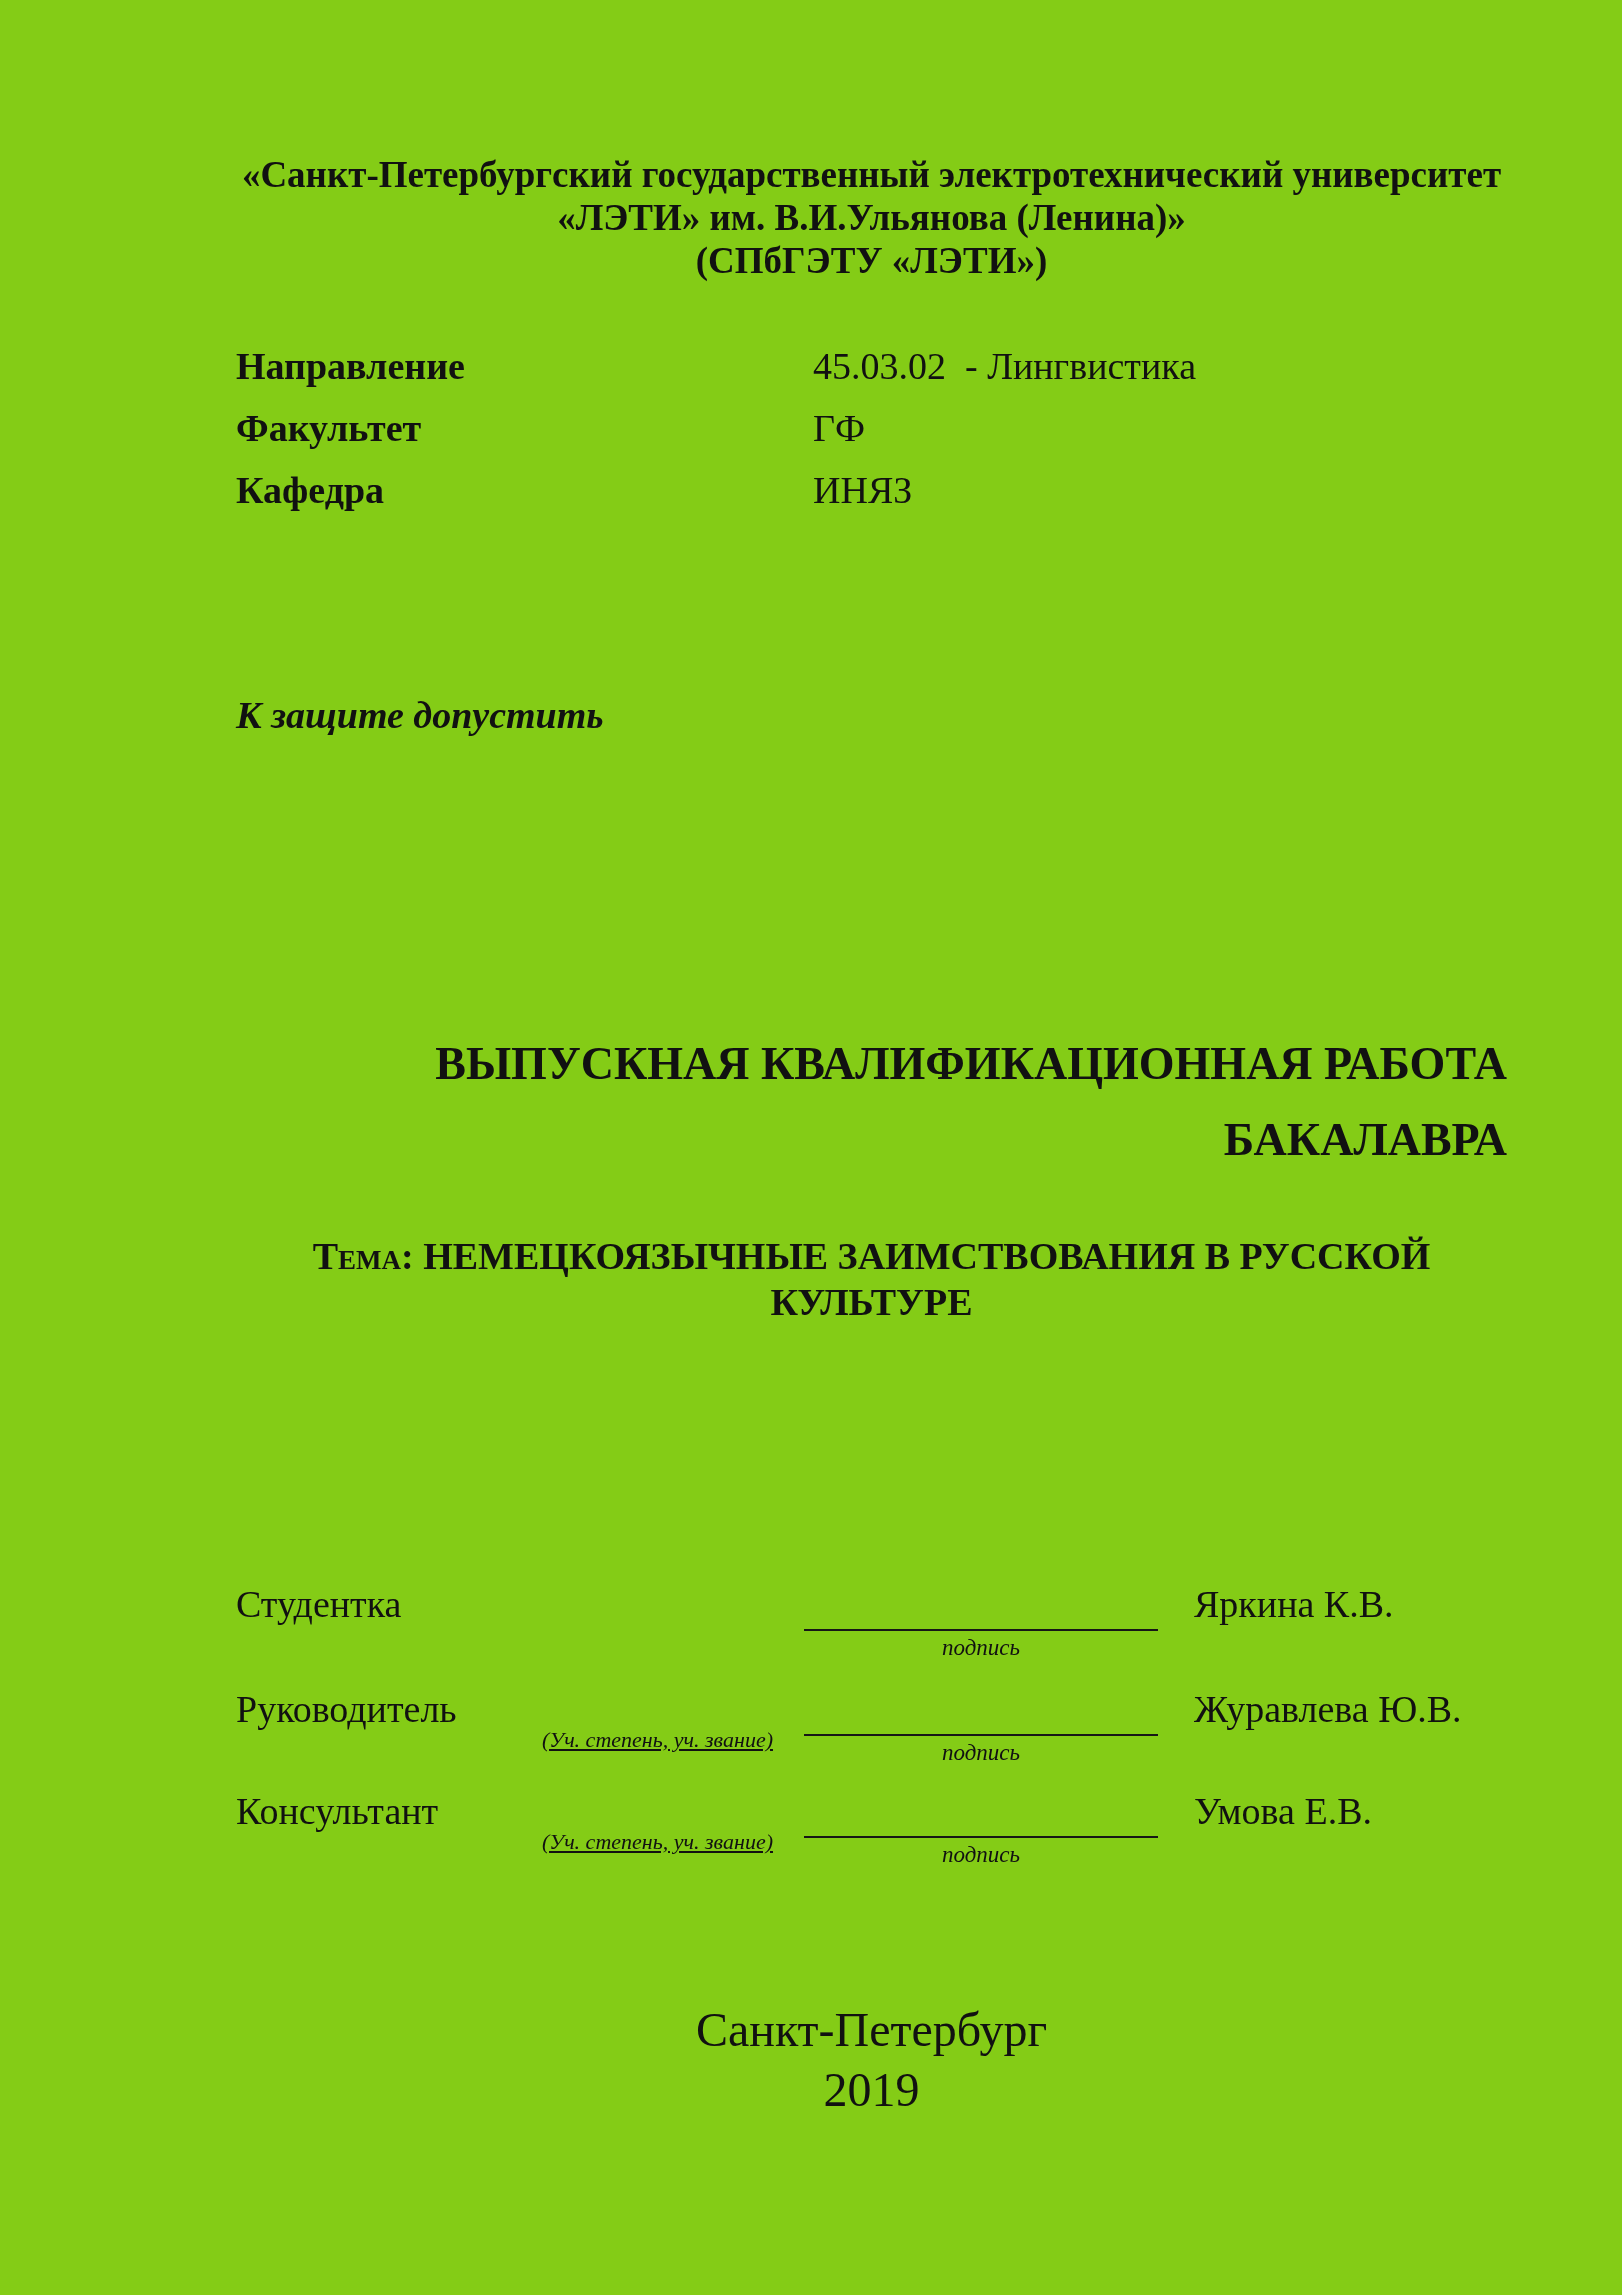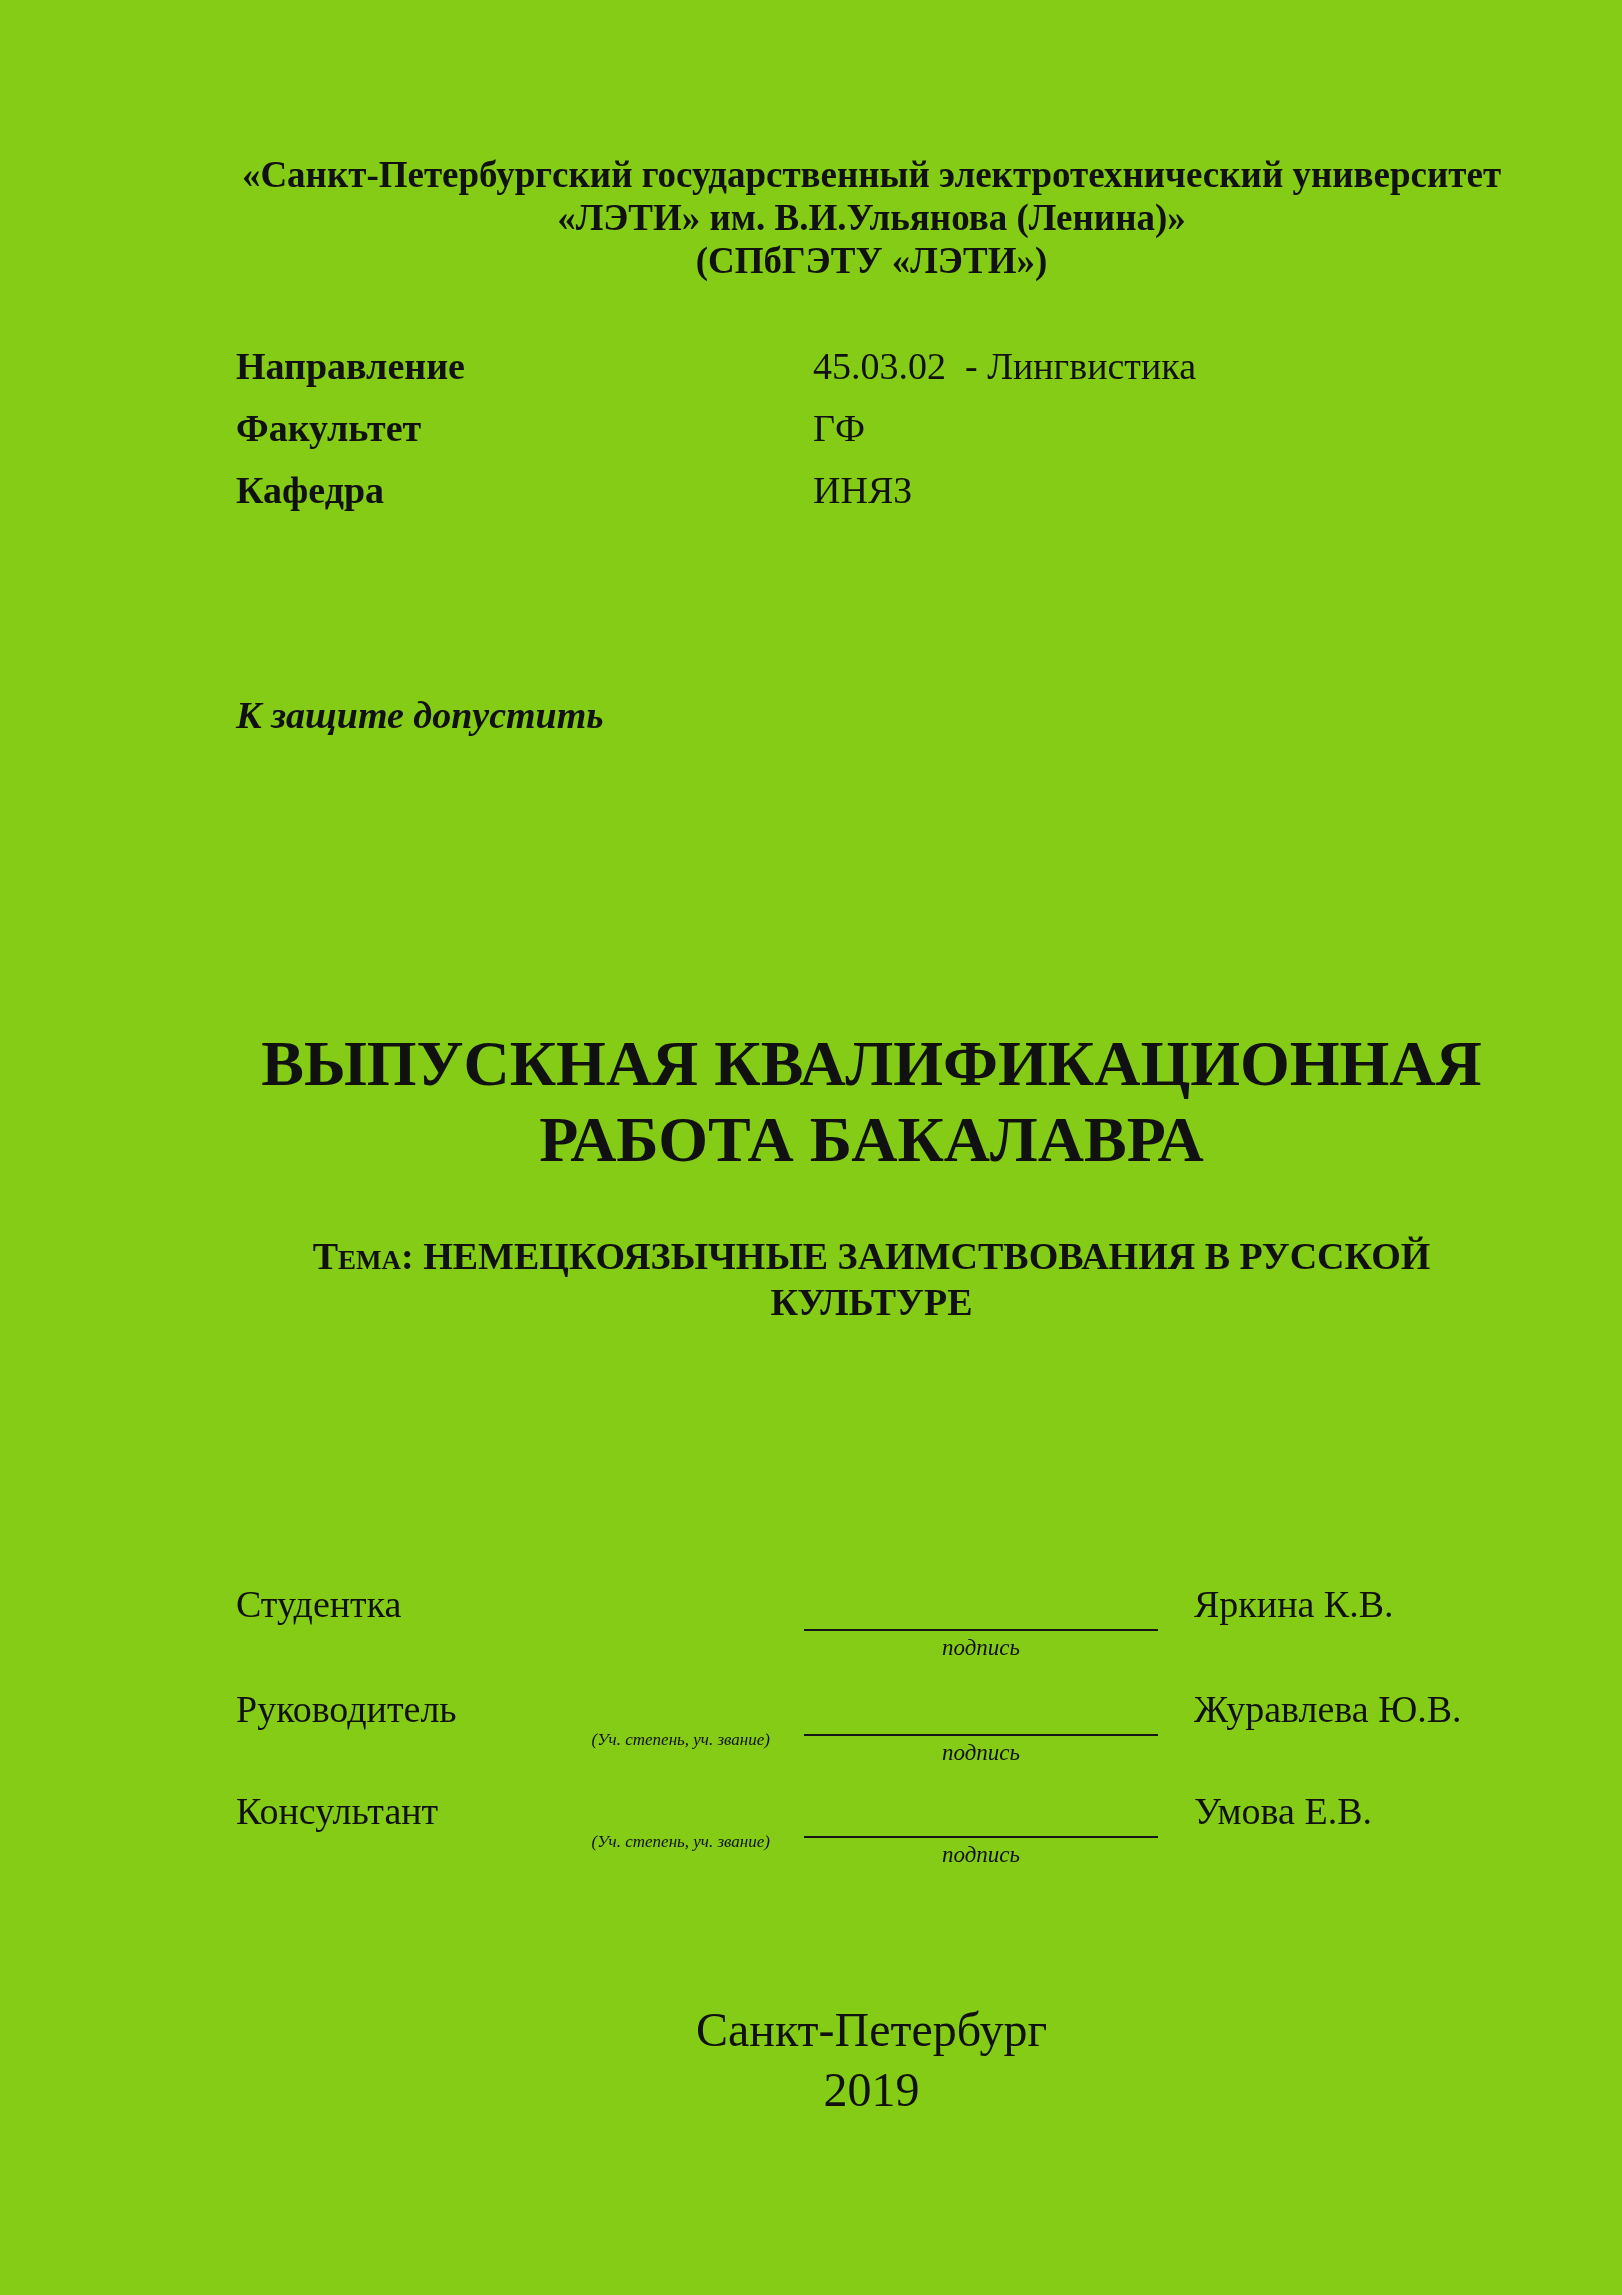--- a/index.html
+++ b/index.html
@@ -32,23 +32,23 @@
 
   
   .admission { top: 684px; font-size: 38px; line-height: 62px; font-weight: bold; }
   .admission-note { font-style: italic; }
   .admission-row { position: relative; }
   .admission-name { position: absolute; left: 942px; top: 0; }
 
   
   .work-title {
     top: 1026px;
-    text-align: center;
+    text-align: right;
     font-weight: 700;
-    font-size: 64px;
+    font-size: 46px;
     line-height: 76px;
   }
 
   
   .theme {
     top: 1233px;
     text-align: center;
     font-weight: 700;
     font-size: 38px;
     line-height: 46px;
@@ -87,23 +87,24 @@
     font-size: 23px;
     line-height: 25px;
   }
   .sig-hint {
     position: absolute;
     left: 306px;
     top: 41px;
     width: 228px;
     text-align: right;
     font-style: italic;
-    font-size: 17px;
+    font-size: 22px;
     line-height: 22px;
     white-space: nowrap;
+    text-decoration: underline;
   }
 
   
   .footer {
     top: 2000px;
     text-align: center;
     font-size: 48px;
     line-height: 60px;
   }
 </style>

